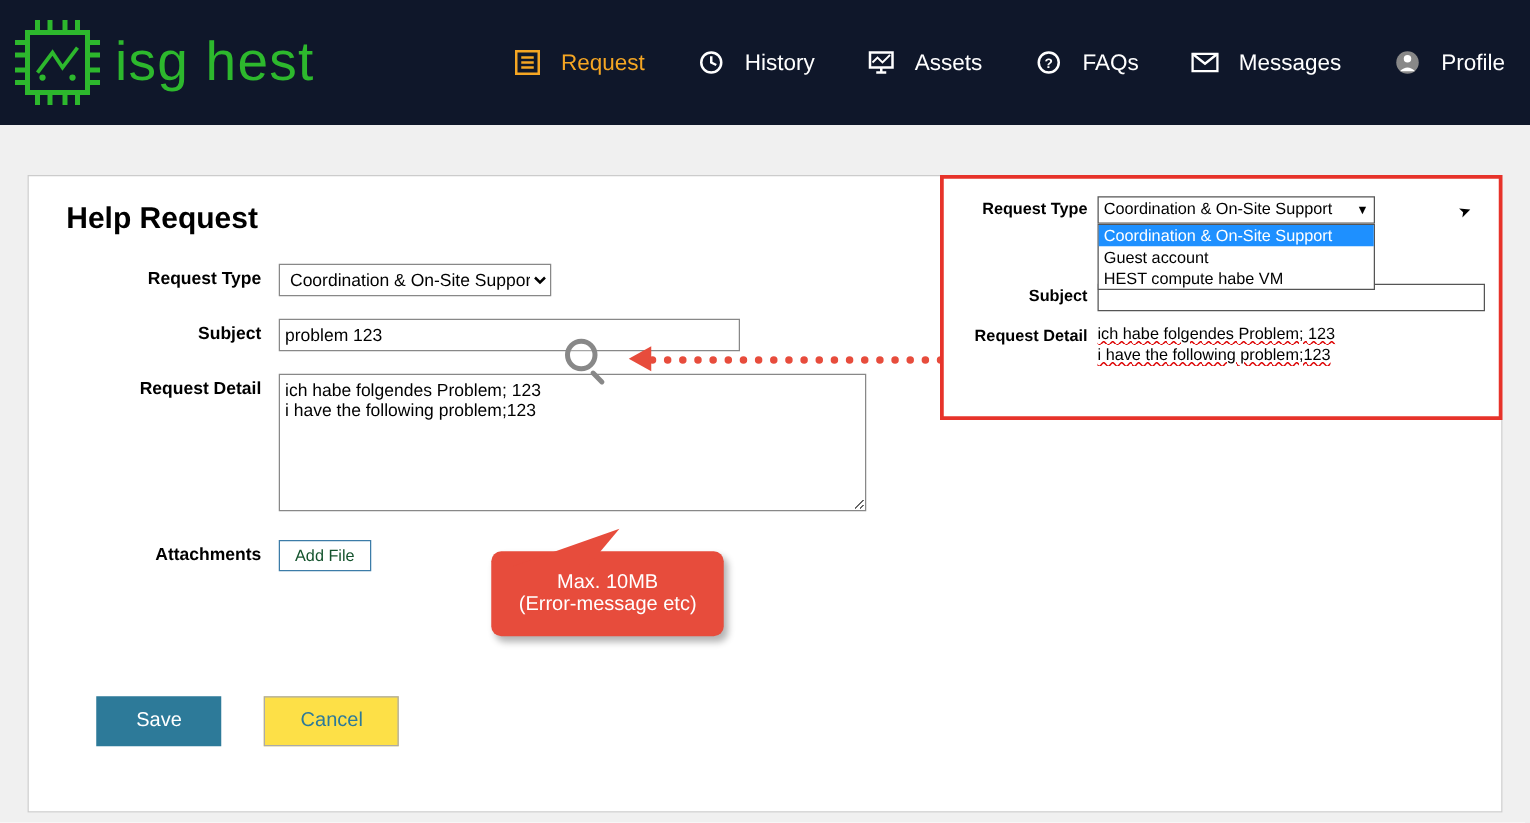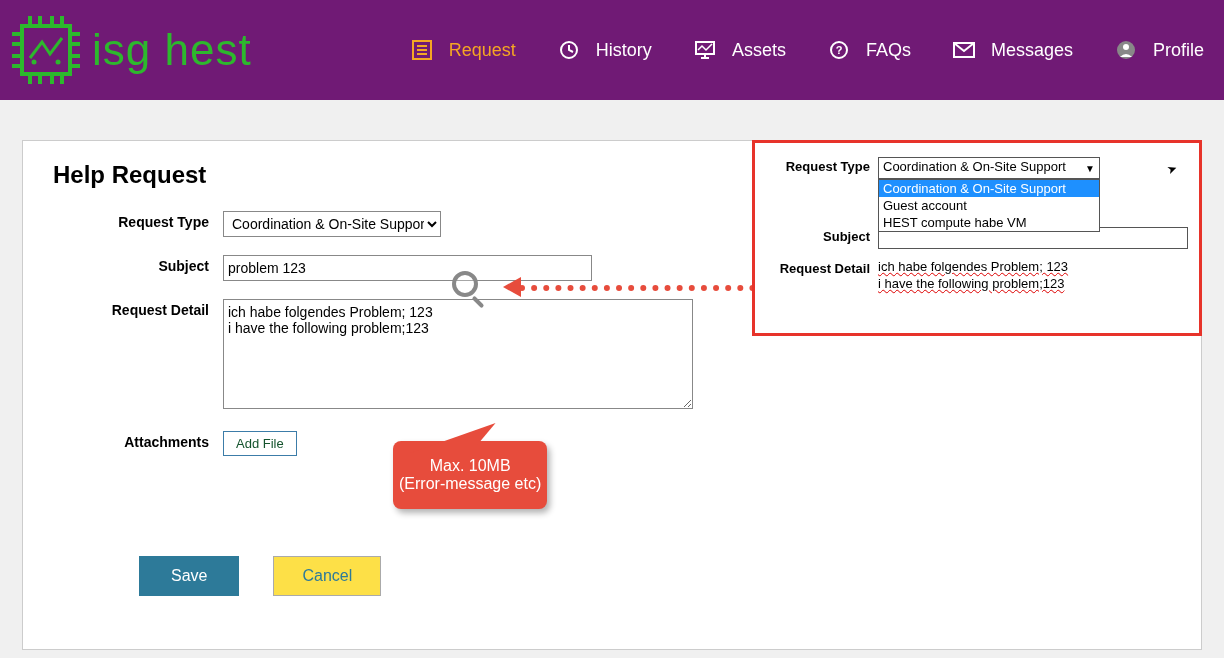--- a/index.html
+++ b/index.html
@@ -1,38 +1,38 @@
 <!DOCTYPE html>
 <html><head>
 <meta charset="utf-8">
 <style>
   * { box-sizing: border-box; margin: 0; padding: 0; }
   body { font-family: Arial, Helvetica, sans-serif; background: #f0f0f0; width: 1224px; height: 658px; overflow: hidden; }
-  .topbar { background: #701a75; height: 100px; display: flex; align-items: center; padding: 0 20px 0 10px; }
+  .topbar { background: #0f172a; height: 100px; display: flex; align-items: center; padding: 0 20px 0 10px; }
   .logo { display: flex; align-items: center; gap: 10px; }
   .logo-chip { width: 72px; height: 72px; }
   .logo-text { color: #2db82d; font-size: 44px; font-weight: 500; letter-spacing: 1px; }
   .nav { margin-left: auto; display: flex; gap: 42px; align-items: center; }
   .nav-item { display: flex; align-items: center; gap: 16px; color: #fff; font-size: 18px; cursor: pointer; }
   .nav-item.active { color: #f5a623; }
   .nav-icon { width: 22px; height: 22px; display: inline-flex; align-items: center; justify-content: center; }
   .page { padding: 40px 22px 0 22px; }
   .panel { background: #fff; border: 1px solid #ccc; padding: 20px 30px 40px 30px; position: relative; min-height: 510px; }
   .panel-title { font-size: 24px; font-weight: bold; margin-bottom: 22px; }
   .form-row { display: flex; align-items: flex-start; margin-bottom: 18px; }
   .form-label { width: 170px; text-align: right; padding-right: 14px; padding-top: 3px; font-weight: bold; font-size: 14px; }
   .form-field { flex: 0 0 auto; }
   select.sel { width: 218px; height: 26px; font-size: 14px; border: 1px solid #888; background:#fff; padding-left:4px; }
   input.txt { width: 369px; height: 26px; font-size: 14px; border: 1px solid #888; padding: 2px 4px; }
   textarea.ta { width: 470px; height: 110px; font-size: 14px; border: 1px solid #888; padding: 4px; resize: both; font-family: Arial, Helvetica, sans-serif; }
   .addfile { border: 1px solid #3c7ca8; color: #14532d; background: #fff; padding: 4px 12px; font-size: 13px; cursor: pointer; }
-  .btn-row { margin-top: 100px; margin-left: 86px; display: flex; gap: 34px; }
+  .btn-row { margin-top: 100px; margin-left: 24px; display: flex; gap: 34px; }
   .btn-save { background: #2d7a99; color: #fff; border: none; padding: 10px 32px; font-size: 16px; cursor: pointer; }
   .btn-cancel { background: #fde047; color: #2d7a99; border: 1px solid #aaa; padding: 10px 28px; font-size: 16px; cursor: pointer; }
-  .callout { position: absolute; left: 370px; top: 300px; background: #e74c3c; color: #fff; padding: 16px 6px; border-radius: 8px; font-size: 16px; text-align: center; box-shadow: 3px 4px 6px rgba(0,0,0,0.3); }
+  .callout { position: absolute; left: 370px; top: 300px; background: #e74c3c; color: #fff; padding: 16px 22px; border-radius: 8px; font-size: 16px; text-align: center; box-shadow: 3px 4px 6px rgba(0,0,0,0.3); }
   .callout::before { content: ""; position: absolute; top: -18px; left: 30px; width: 0; height: 0; border-left: 60px solid transparent; border-right: 0 solid transparent; border-bottom: 30px solid #e74c3c; transform: skewX(-40deg); }
   .magnifier { position: absolute; left: 229px; top: 60px; pointer-events: none; }
   .magnifier-circle { width: 26px; height: 26px; border: 4px solid #888; border-radius: 50%; background: rgba(255,255,255,0.25); }
   .magnifier-handle { width: 4px; height: 14px; background: #888; position: absolute; left: 24px; top: 24px; transform: rotate(-45deg); border-radius: 2px; }
   .arrow-conn { position: absolute; left: 280px; top: 66px; width: 390px; height: 24px; }
   .arrow-dots { position:absolute; top:8px; left:16px; right:16px; border-top: 6px dotted #e74c3c; }
   .arrow-head-l { position:absolute; left:0; top:0; width:0; height:0; border-top:10px solid transparent; border-bottom:10px solid transparent; border-right:18px solid #e74c3c; }
   .arrow-head-r { position:absolute; right:0; top:0; width:0; height:0; border-top:10px solid transparent; border-bottom:10px solid transparent; border-left:18px solid #e74c3c; }
   .inset { position: absolute; right: -1px; top: -1px; width: 450px; border: 3px solid #e7332a; background: #fff; padding: 14px 8px 30px 8px; }
   .inset-row { display:flex; align-items:flex-start; margin-bottom:10px; }

